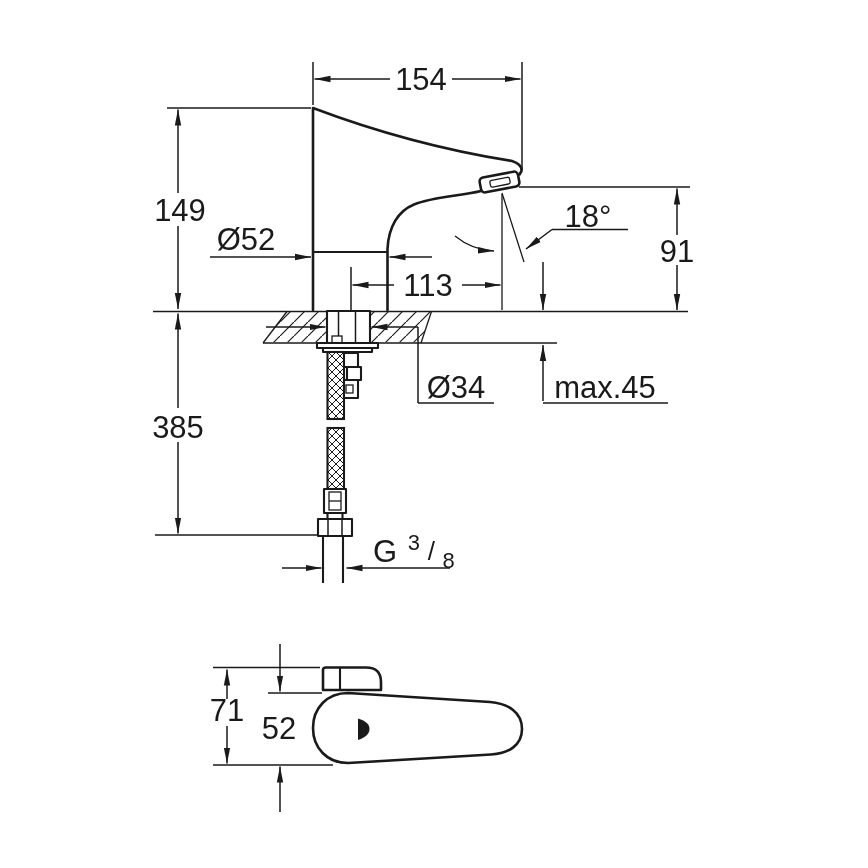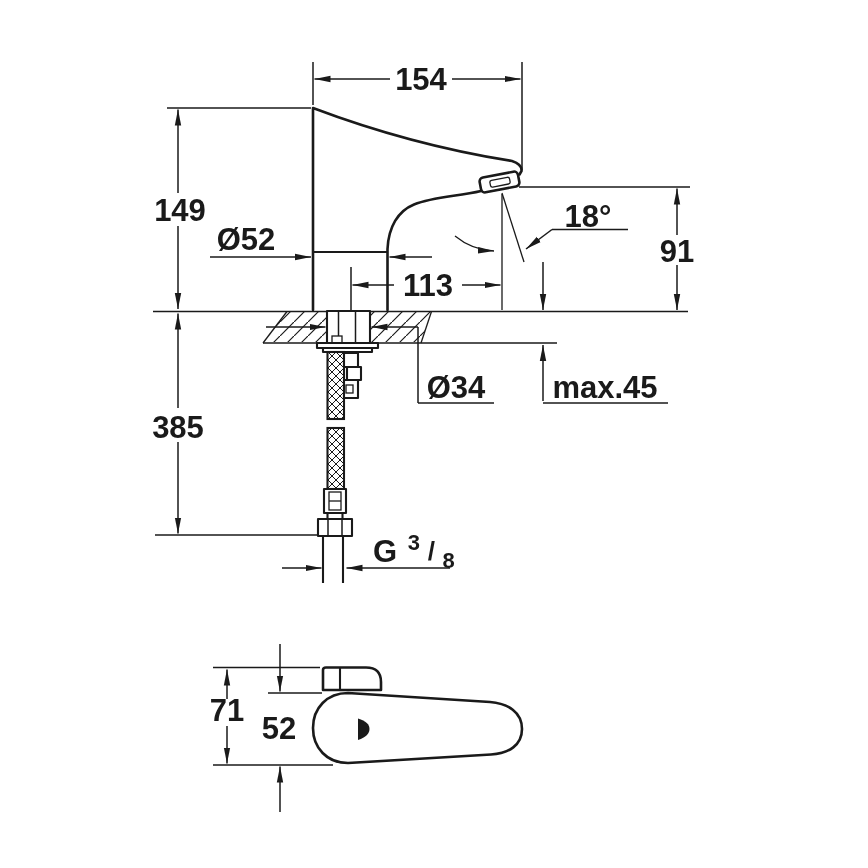--- a/index.html
+++ b/index.html
@@ -1,17 +1,17 @@
 <!DOCTYPE html>
 <html style="--line: #1a1a1a; --bg: #ffffff;"><head>
 <meta charset="utf-8">
 <style>
   html,body{margin:0;padding:0;background:#fff;}
   .page{width:868px;height:868px;background:var(--bg,#ffffff);position:relative;overflow:hidden;
-        font-family:"Liberation Sans", sans-serif;font-weight:bold;}
+        font-family:"Liberation Sans", sans-serif;}
   svg{display:block;}
   .ln-main{fill:none;stroke:var(--line,#1a1a1a);stroke-width:2.6;stroke-linecap:round;stroke-linejoin:round;}
   .ln-med{fill:none;stroke:var(--line,#1a1a1a);stroke-width:2.1;stroke-linejoin:round;}
   .ln-dim{fill:none;stroke:var(--line,#1a1a1a);stroke-width:1.5;}
   .ln-thin{fill:none;stroke:var(--line,#1a1a1a);stroke-width:1.3;}
   .solid{fill:#ffffff;}
   .fill-line{fill:var(--line,#1a1a1a);stroke:none;}
   .dim-text{font-size:31px;fill:var(--line,#1a1a1a);text-anchor:middle;}
   .anchor-start{text-anchor:start;}
 </style>

